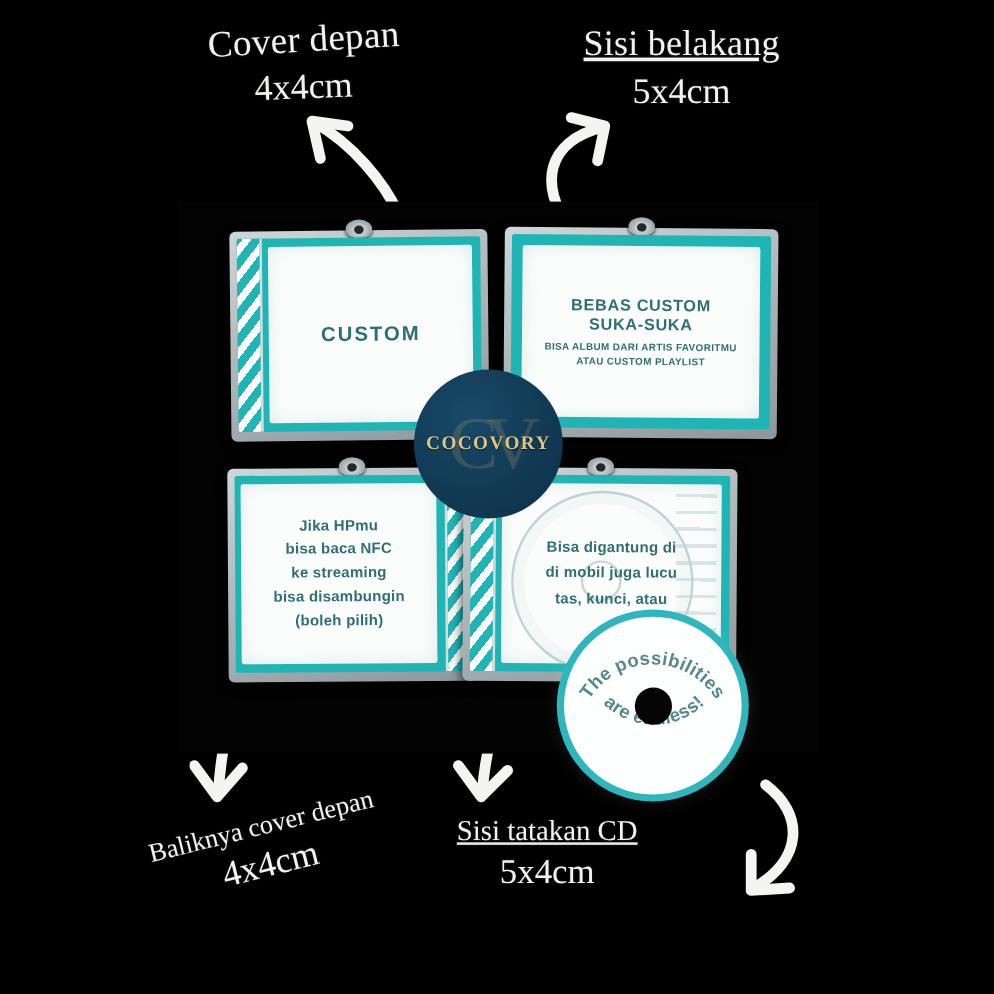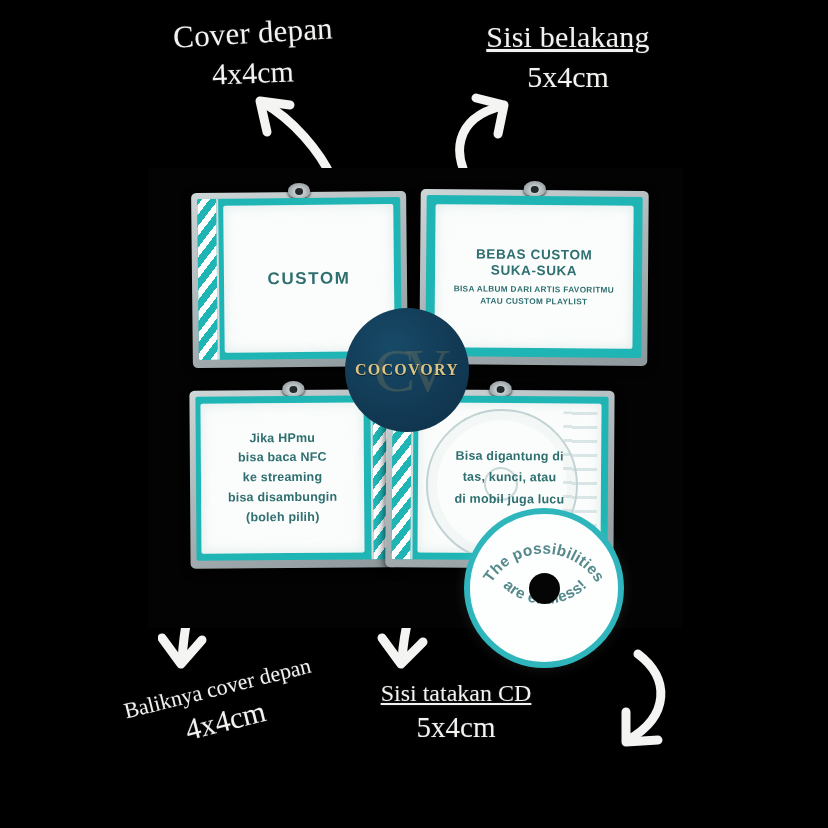--- a/index.html
+++ b/index.html
@@ -366,22 +366,22 @@
     <div class="case" id="case-tray">
       <div class="clasp"></div>
       <div class="case-inner">
         <div class="spine"></div>
         <div class="card">
           <div class="tray-ring"></div>
           <div class="tray-hub"></div>
           <div class="tray-teeth"></div>
           <div class="card-text">
             <div>Bisa digantung di</div>
+            <div>di mobil juga lucu</div>
             <div>tas, kunci, atau</div>
-            <div>di mobil juga lucu</div>
           </div>
         </div>
       </div>
     </div>
 
     <div id="brand-badge">
       <div class="monogram">CV</div>
       <div class="brand-word">COCOVORY</div>
     </div>
 

